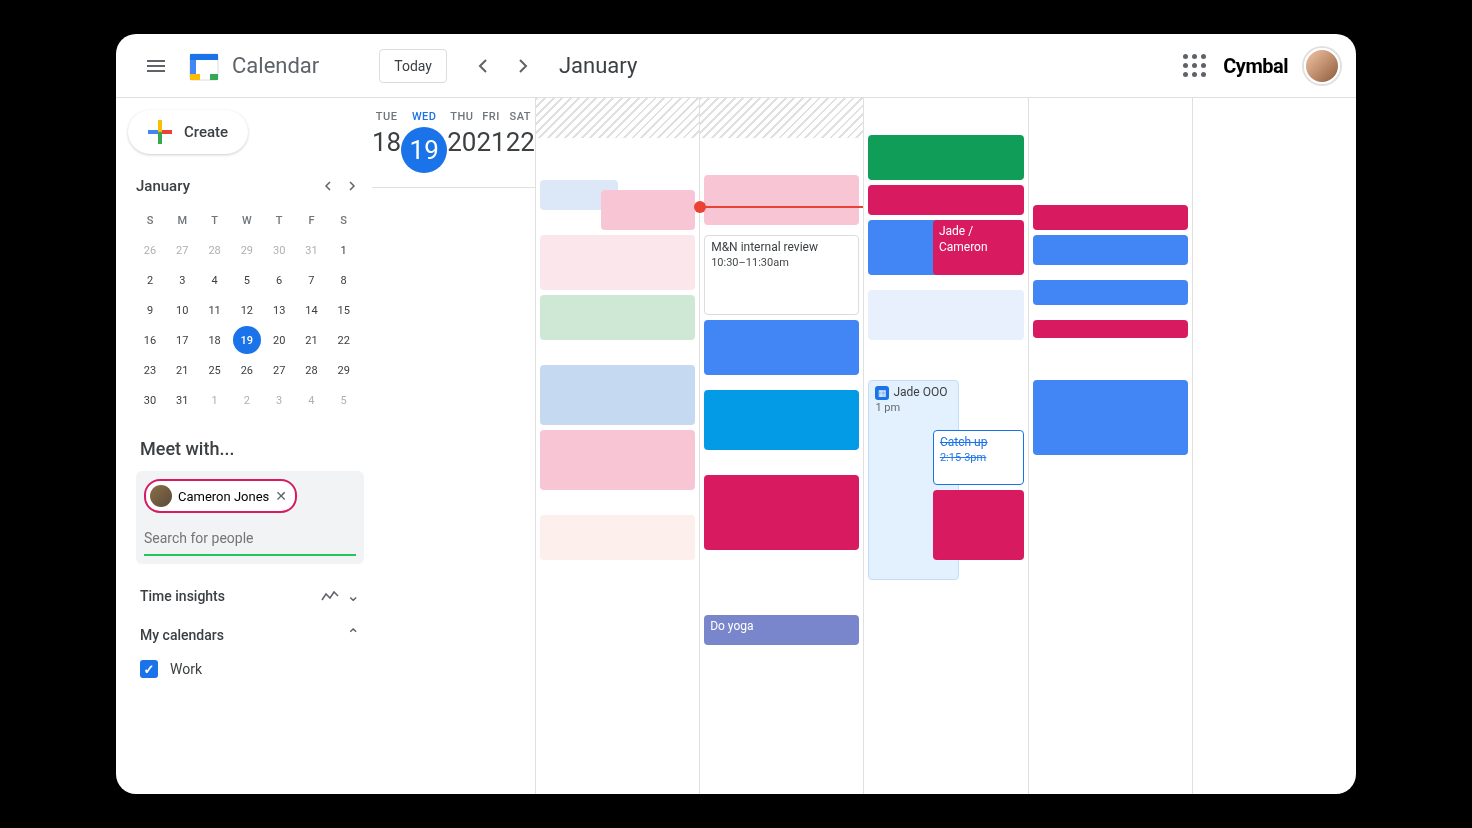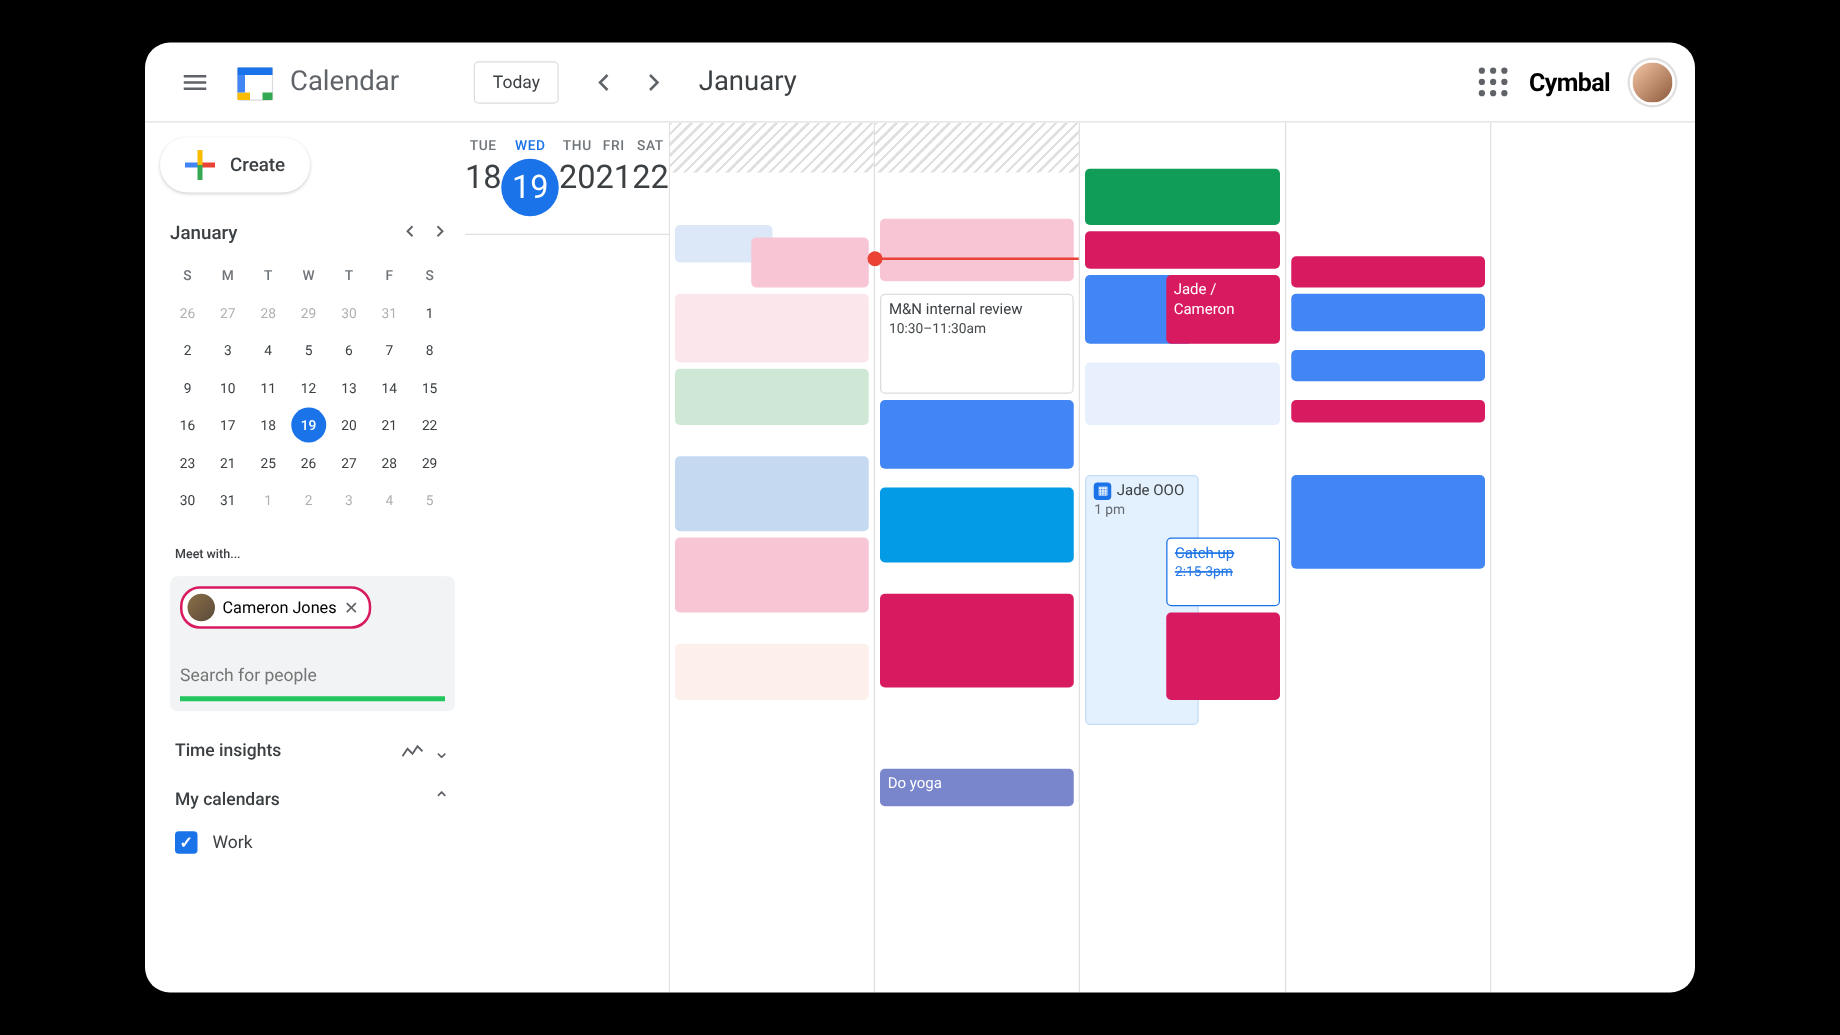--- a/index.html
+++ b/index.html
@@ -32,26 +32,26 @@
 .mini-cal { padding: 0 12px 16px 8px; }
 .mini-header { display: flex; align-items: center; justify-content: space-between; margin-bottom: 8px; }
 .mini-month { font-size: 15px; color: #3c4043; font-weight: 500; }
 .mini-nav { display: flex; gap: 8px; }
 .mini-nav span { cursor: pointer; color: #5f6368; font-size: 14px; padding: 4px; }
 .mini-grid { display: grid; grid-template-columns: repeat(7, 1fr); gap: 2px; }
 .mini-cell { width: 28px; height: 28px; display: flex; align-items: center; justify-content: center; font-size: 11px; color: #3c4043; border-radius: 50%; cursor: pointer; }
 .mini-cell.header-cell { color: #70757a; font-weight: 500; cursor: default; }
 .mini-cell.faded { color: #b0b0b0; }
 .mini-cell.today { background: #1a73e8; color: #fff; font-weight: 500; }
-.section-title { font-size: 10px; color: #3c4043; font-weight: 500; padding: 8px 12px; }
+.section-title { font-size: 18px; color: #3c4043; font-weight: 500; padding: 8px 12px; }
 .meet-box { margin: 4px 8px 12px 8px; background: #f1f3f4; border-radius: 6px; padding: 8px; }
 .chip { display: inline-flex; align-items: center; gap: 6px; padding: 4px 8px 4px 4px; border: 2px solid #d81b60; border-radius: 16px; background: #fff; font-size: 13px; }
 .chip-avatar { width: 22px; height: 22px; border-radius: 50%; background: linear-gradient(135deg, #8b6f47, #5a4a3a); }
 .chip-x { cursor: pointer; color: #5f6368; font-size: 14px; }
-.search-input { width: 100%; border: none; background: transparent; border-bottom: 4px solid #22c55e; padding: 8px 0; font-size: 14px; margin-top: 22px; outline: none; color: #a16207; }
+.search-input { width: 100%; border: none; background: transparent; border-bottom: 2px solid #22c55e; padding: 8px 0; font-size: 14px; margin-top: 9px; outline: none; color: #a16207; }
 .sidebar-row { display: flex; align-items: center; justify-content: space-between; padding: 10px 12px; cursor: pointer; }
 .sidebar-row-left { display: flex; align-items: center; gap: 10px; font-size: 14px; color: #3c4043; font-weight: 500; }
 .insights-icons { display: flex; gap: 8px; align-items: center; color: #5f6368; }
 .chevron { color: #5f6368; }
 .cal-item { display: flex; align-items: center; gap: 12px; padding: 6px 12px; }
 .checkbox { width: 18px; height: 18px; border-radius: 3px; display: flex; align-items: center; justify-content: center; }
 .checkbox.blue { background: #1a73e8; }
 .checkbox.green { background: #0f9d58; }
 .checkbox::after { content: '✓'; color: #fff; font-size: 13px; font-weight: bold; }
 .cal-label { font-size: 14px; color: #3c4043; }

